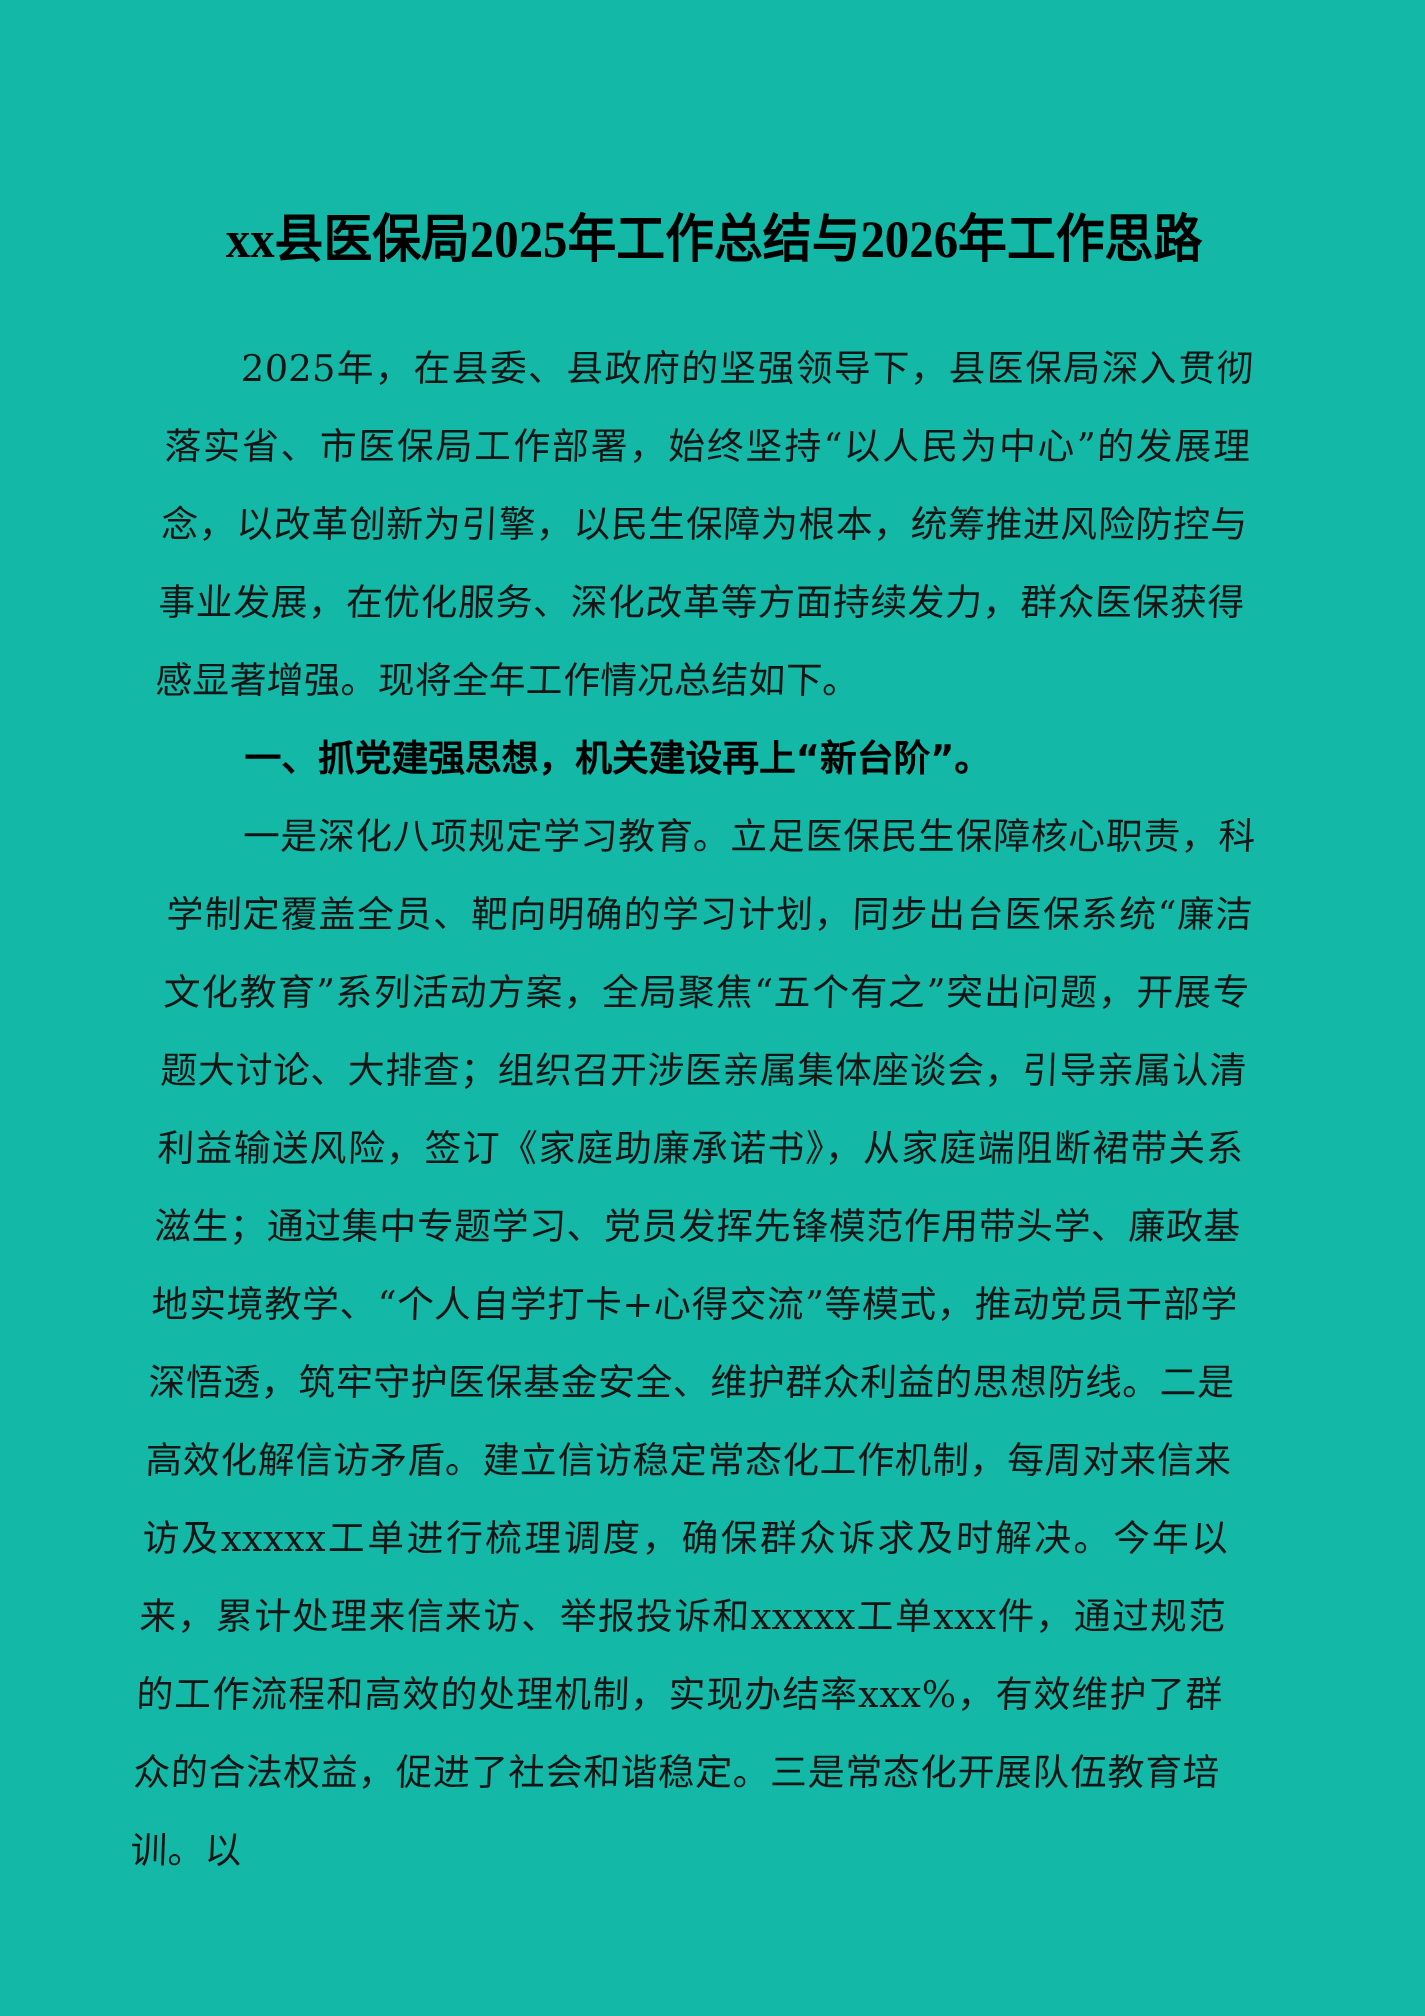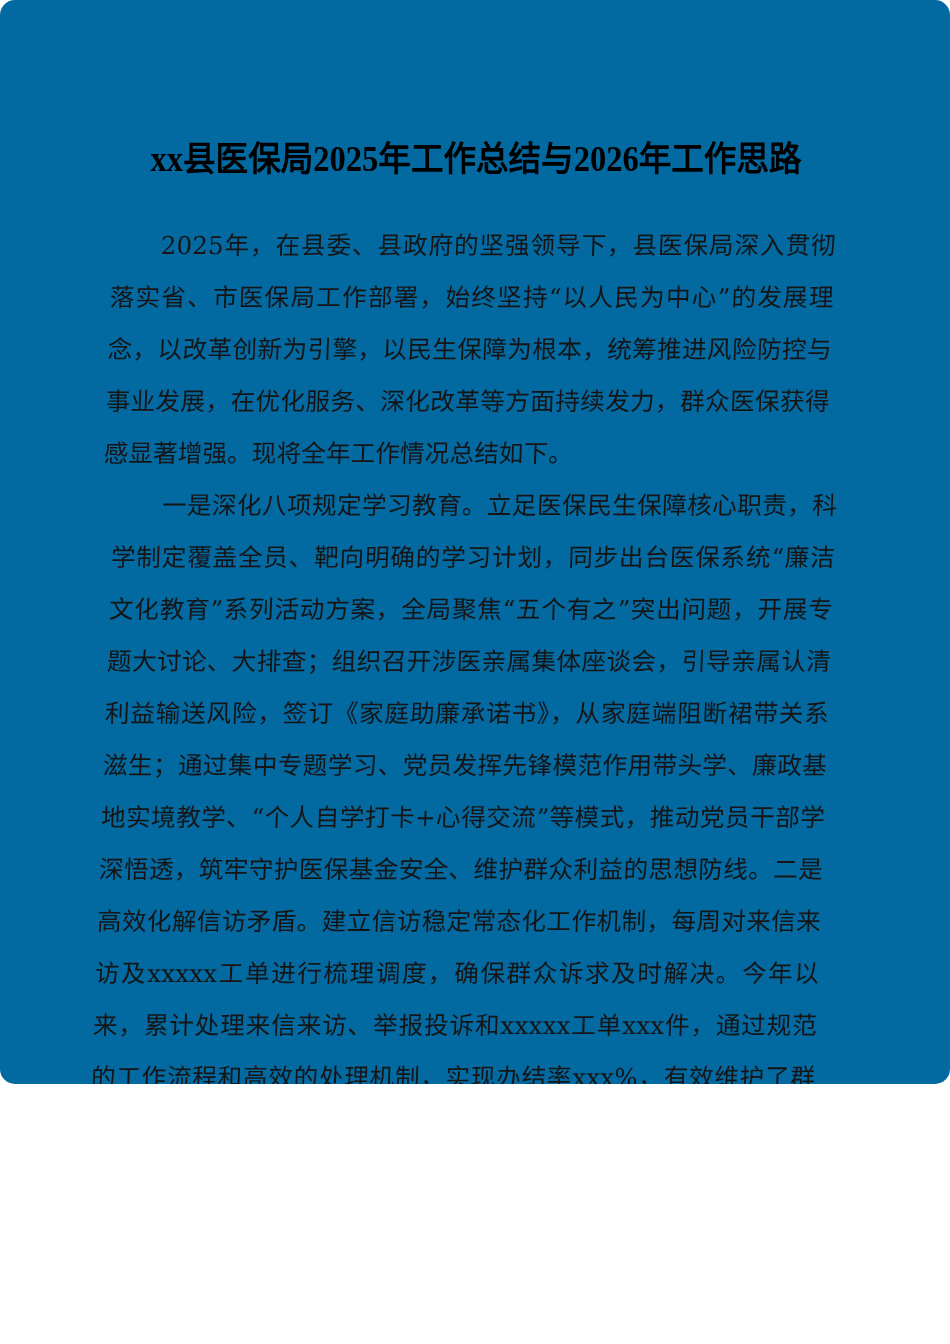--- a/index.html
+++ b/index.html
@@ -11,26 +11,25 @@
 
   body {
     font-family: "DejaVu Serif", "Liberation Serif", serif;
     color: #000000;
     -webkit-font-smoothing: antialiased;
   }
 
   .page {
     position: relative;
     width: 950px;
-    height: 1084px;
+    height: 1344px;
     margin: 0 auto;
-    background: #0369a1;
+    background: #14b8a6;
     box-sizing: border-box;
     overflow: hidden;
-    border-radius: 15px;
   }
 
   .page-body {
     position: absolute;
     left: 114px;
     top: 0;
     width: 724px;
   }
 
   
@@ -94,18 +93,19 @@
 <body>
 
 <div class="page">
 
   <div class="page-body">
 
     <h1 class="doc-title">xx县医保局2025年工作总结与2026年工作思路</h1>
 
     <p class="body-para first-para">2025年，在县委、县政府的坚强领导下，县医保局深入贯彻落实省、市医保局工作部署，始终坚持“以人民为中心”的发展理念，以改革创新为引擎，以民生保障为根本，统筹推进风险防控与事业发展，在优化服务、深化改革等方面持续发力，群众医保获得感显著增强。现将全年工作情况总结如下。</p>
 
+    <h2 class="section-heading">一、抓党建强思想，机关建设再上“新台阶”。</h2>
 
     <p class="body-para second-para">一是深化八项规定学习教育。立足医保民生保障核心职责，科学制定覆盖全员、靶向明确的学习计划，同步出台医保系统“廉洁文化教育”系列活动方案，全局聚焦“五个有之”突出问题，开展专题大讨论、大排查；组织召开涉医亲属集体座谈会，引导亲属认清利益输送风险，签订《家庭助廉承诺书》，从家庭端阻断裙带关系滋生；通过集中专题学习、党员发挥先锋模范作用带头学、廉政基地实境教学、“个人自学打卡+心得交流”等模式，推动党员干部学深悟透，筑牢守护医保基金安全、维护群众利益的思想防线。二是高效化解信访矛盾。建立信访稳定常态化工作机制，每周对来信来访及xxxxx工单进行梳理调度，确保群众诉求及时解决。今年以来，累计处理来信来访、举报投诉和xxxxx工单xxx件，通过规范的工作流程和高效的处理机制，实现办结率xxx%，有效维护了群众的合法权益，促进了社会和谐稳定。三是常态化开展队伍教育培训。以</p>
 
   </div>
 
 </div>
 
 </body></html>

